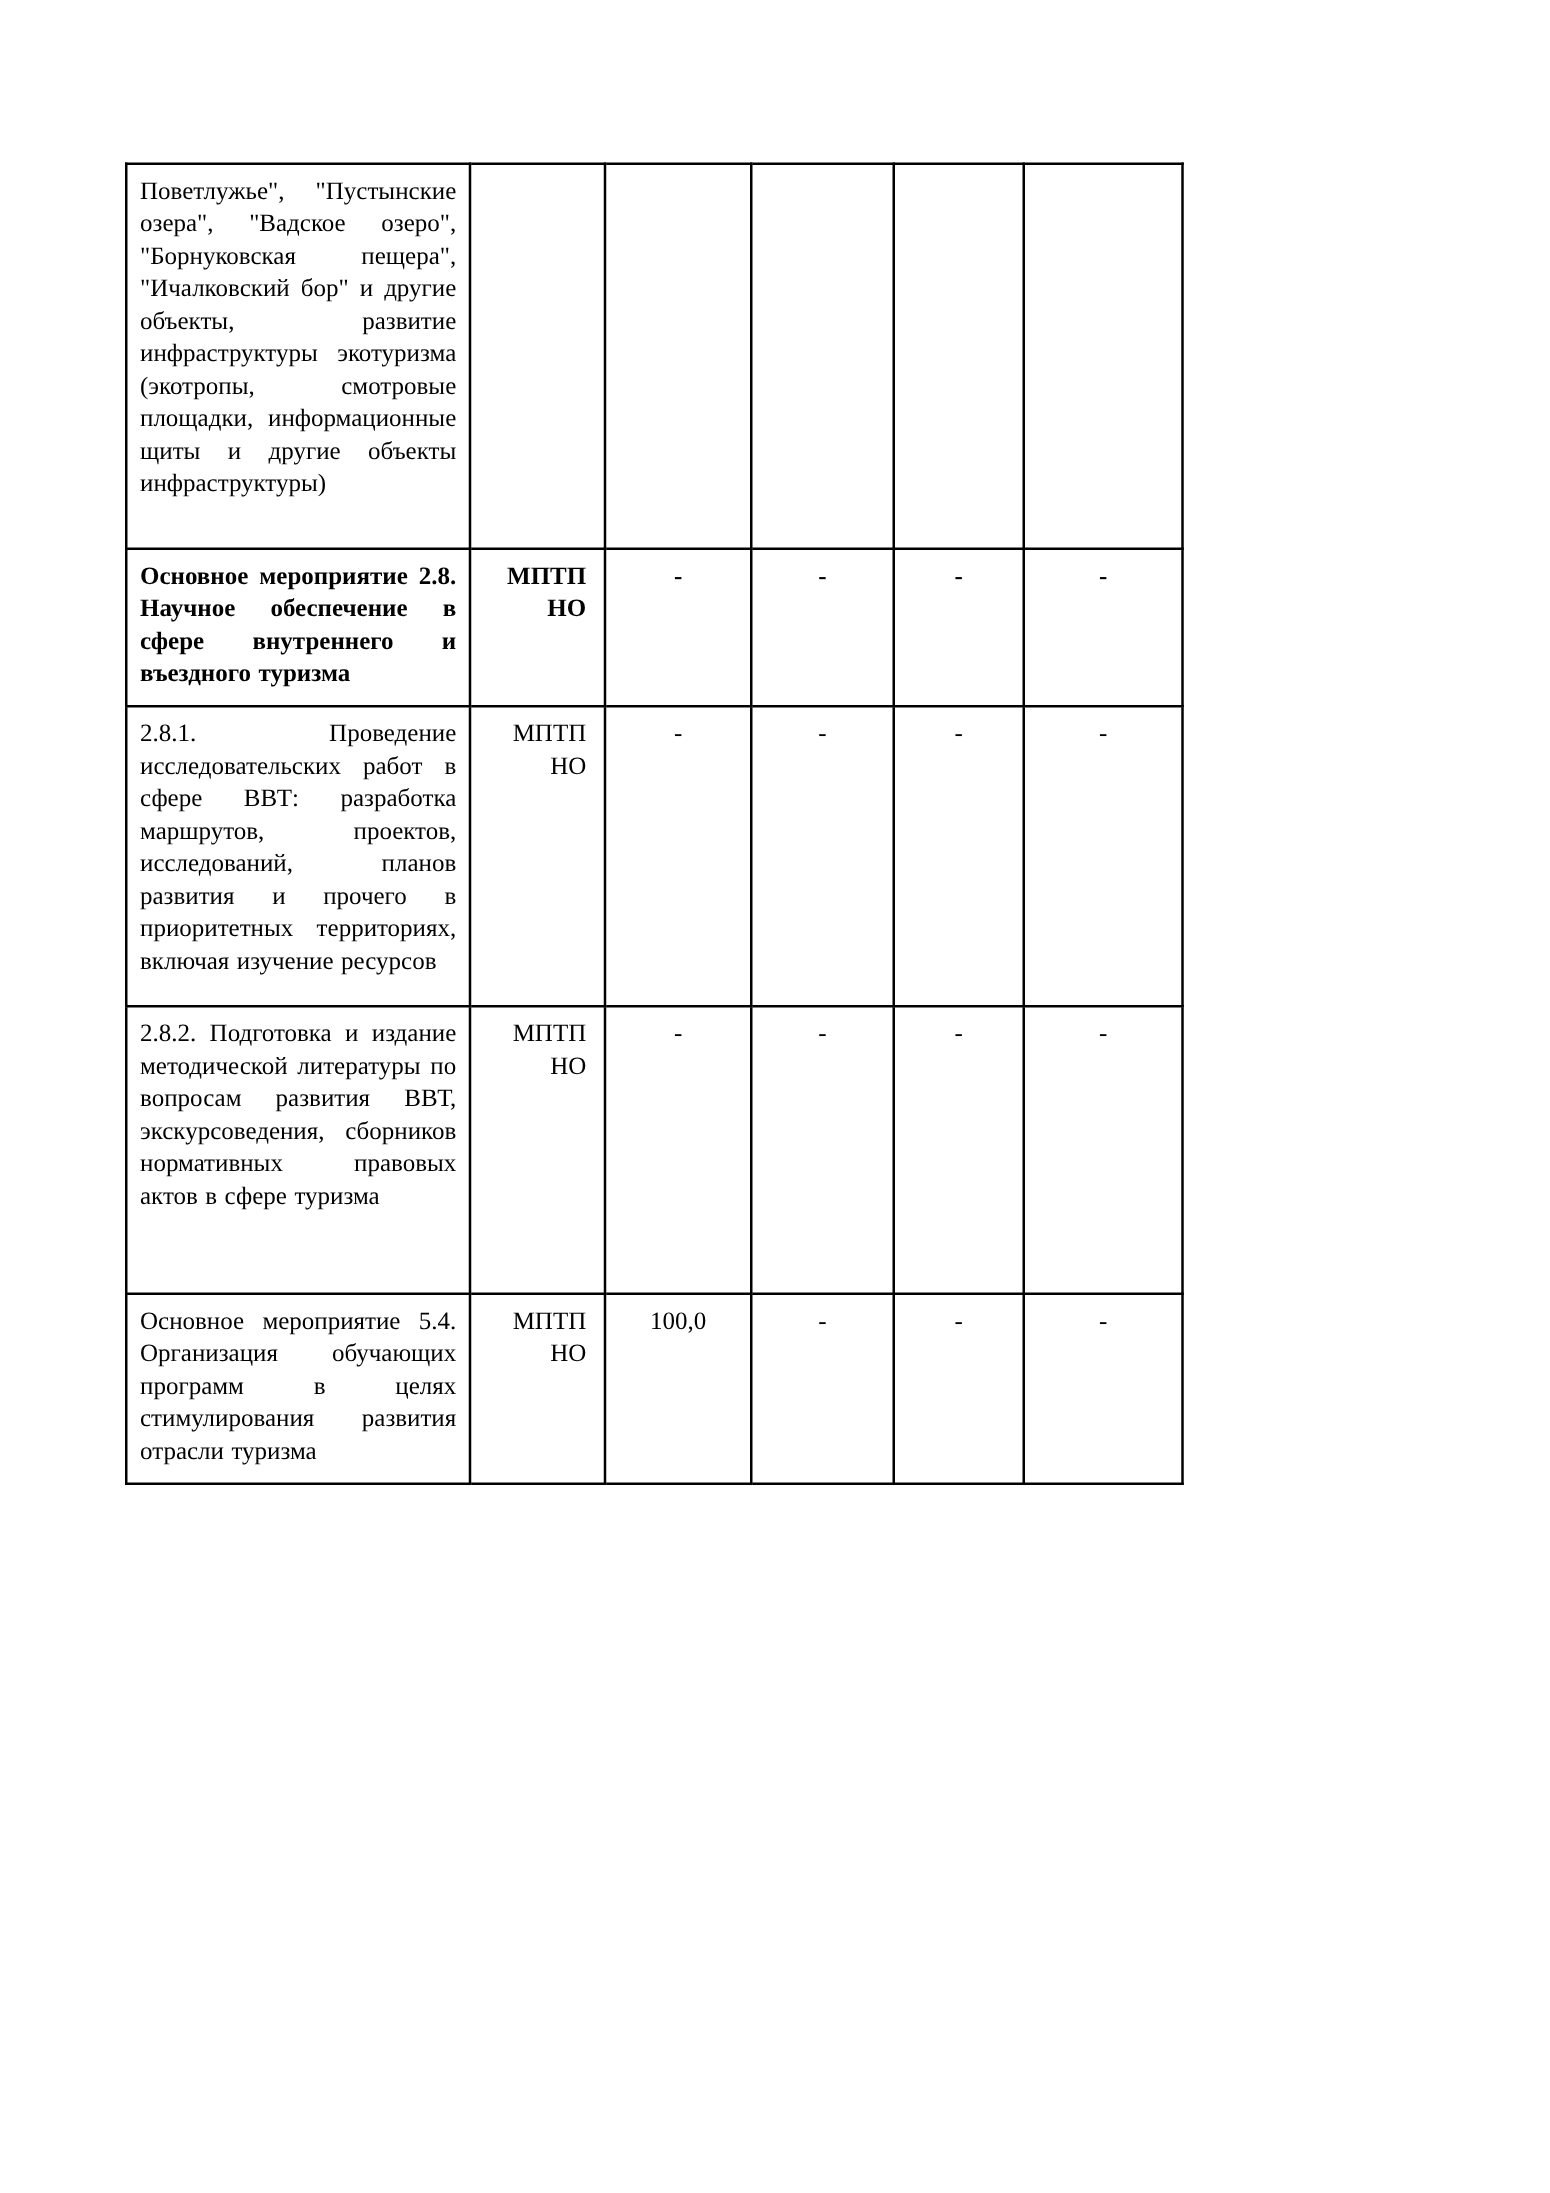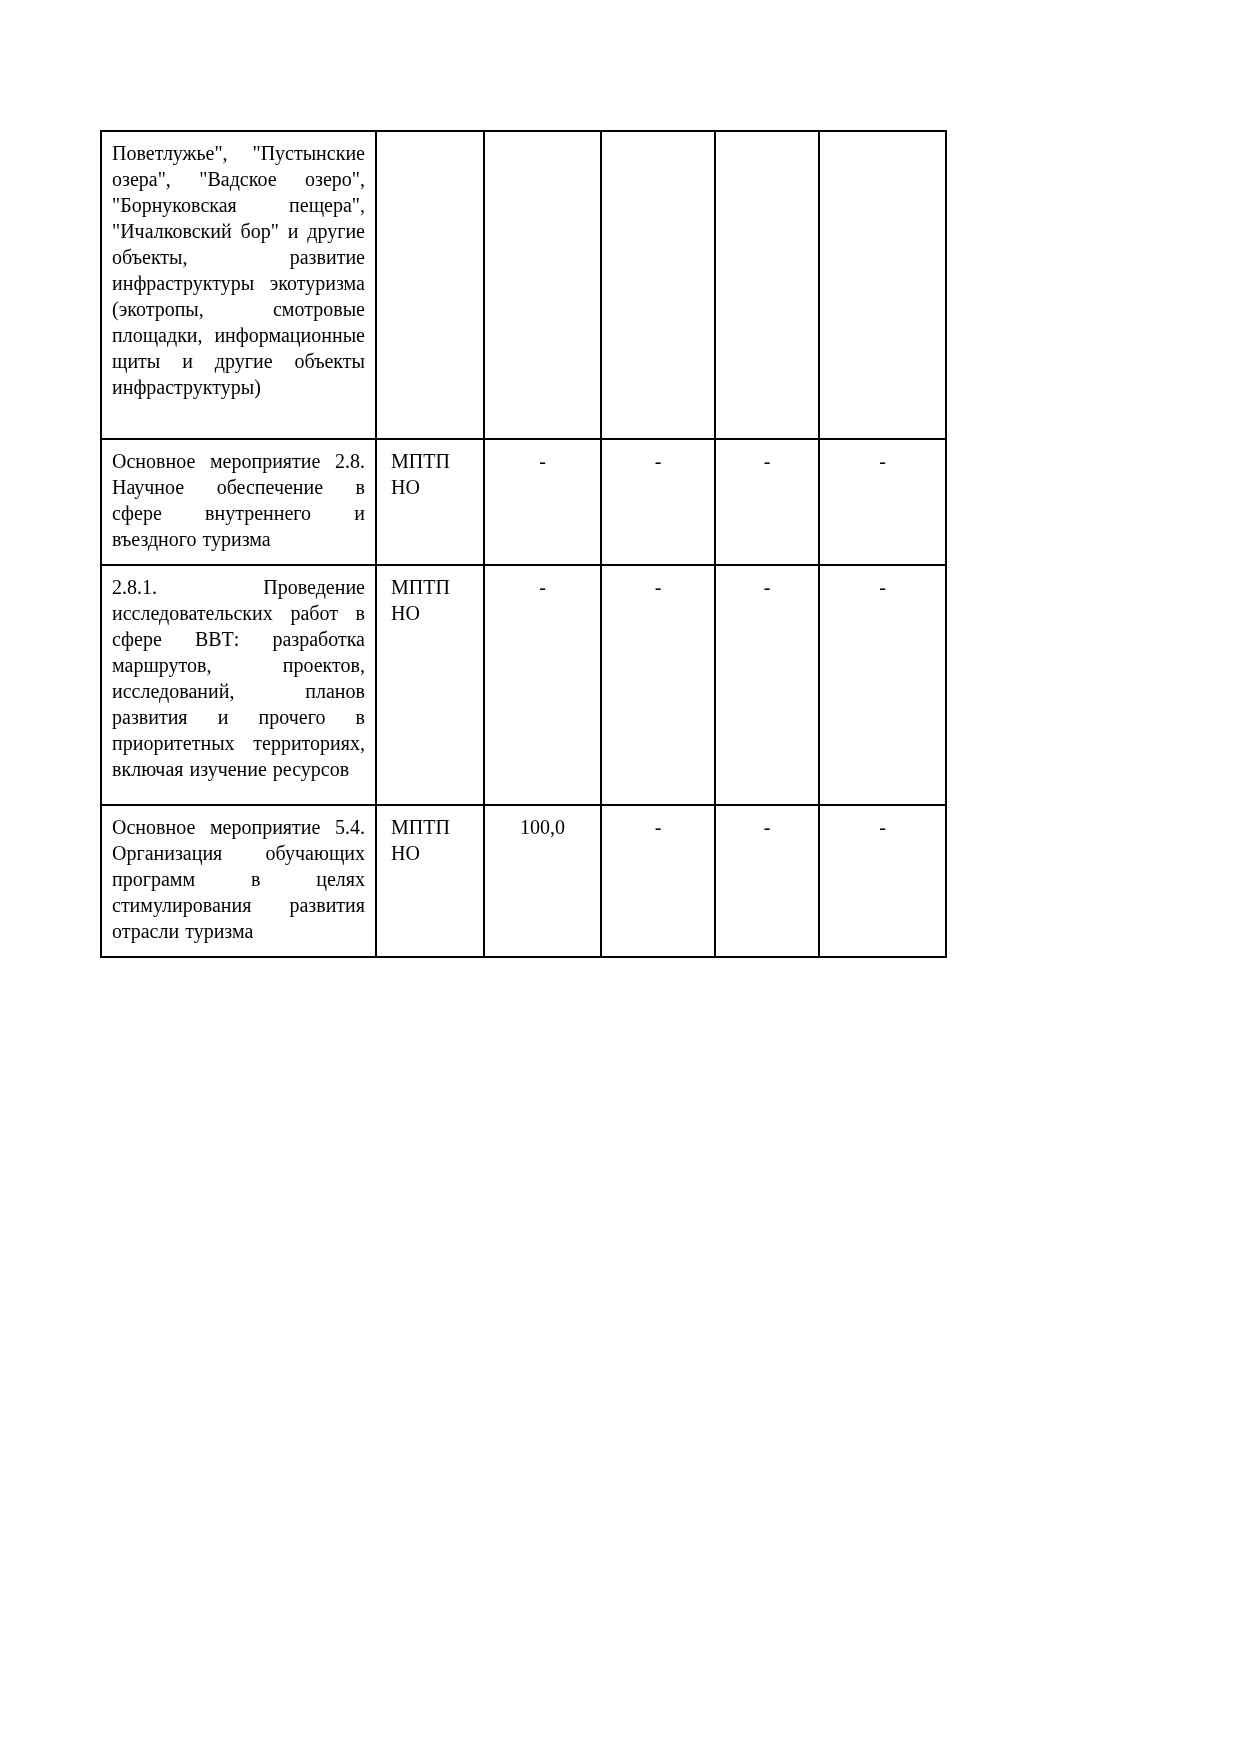--- a/index.html
+++ b/index.html
@@ -29,30 +29,30 @@
     vertical-align: top;
     font-size: 20px;
     line-height: 26px;
     word-spacing: 1px;
   }
   td.cell-desc {
     text-align: justify;
     padding: 8px 10px 12px 10px;
   }
   td.cell-exec {
-    text-align: left;
+    text-align: right;
     padding: 8px 14px 12px 14px;
   }
   td.cell-val {
     text-align: center;
     padding: 8px 4px 12px 4px;
   }
   
   tr.row-0 td { height: 286px; }
-  tr.row-1 td { height: 100px; }
+  tr.row-1 td { height: 100px; font-weight: bold; }
   tr.row-2 td { height: 218px; border-radius: 14px; }
   tr.row-3 td { height: 208px; }
   tr.row-4 td { height: 122px; }
   tr.row-5 td { height: 196px; }
 </style>
 </head>
 <body>
 
 <div class="page">
   <table class="doc-table">
@@ -82,20 +82,28 @@
         <td class="cell-val">-</td>
       </tr>
       <tr class="row-2">
         <td class="cell-desc">2.8.1. Проведение исследовательских работ в сфере ВВТ: разработка маршрутов, проектов, исследований, планов развития и прочего в приоритетных территориях, включая изучение ресурсов</td>
         <td class="cell-exec">МПТП НО</td>
         <td class="cell-val">-</td>
         <td class="cell-val">-</td>
         <td class="cell-val">-</td>
         <td class="cell-val">-</td>
       </tr>
+      <tr class="row-3">
+        <td class="cell-desc">2.8.2. Подготовка и издание методической литературы по вопросам развития ВВТ, экскурсоведения, сборников нормативных правовых актов в сфере туризма</td>
+        <td class="cell-exec">МПТП НО</td>
+        <td class="cell-val">-</td>
+        <td class="cell-val">-</td>
+        <td class="cell-val">-</td>
+        <td class="cell-val">-</td>
+      </tr>
       <tr class="row-4">
         <td class="cell-desc">Основное мероприятие 5.4. Организация обучающих программ в целях стимулирования развития отрасли туризма</td>
         <td class="cell-exec">МПТП НО</td>
         <td class="cell-val">100,0</td>
         <td class="cell-val">-</td>
         <td class="cell-val">-</td>
         <td class="cell-val">-</td>
       </tr>
     </tbody>
   </table>

